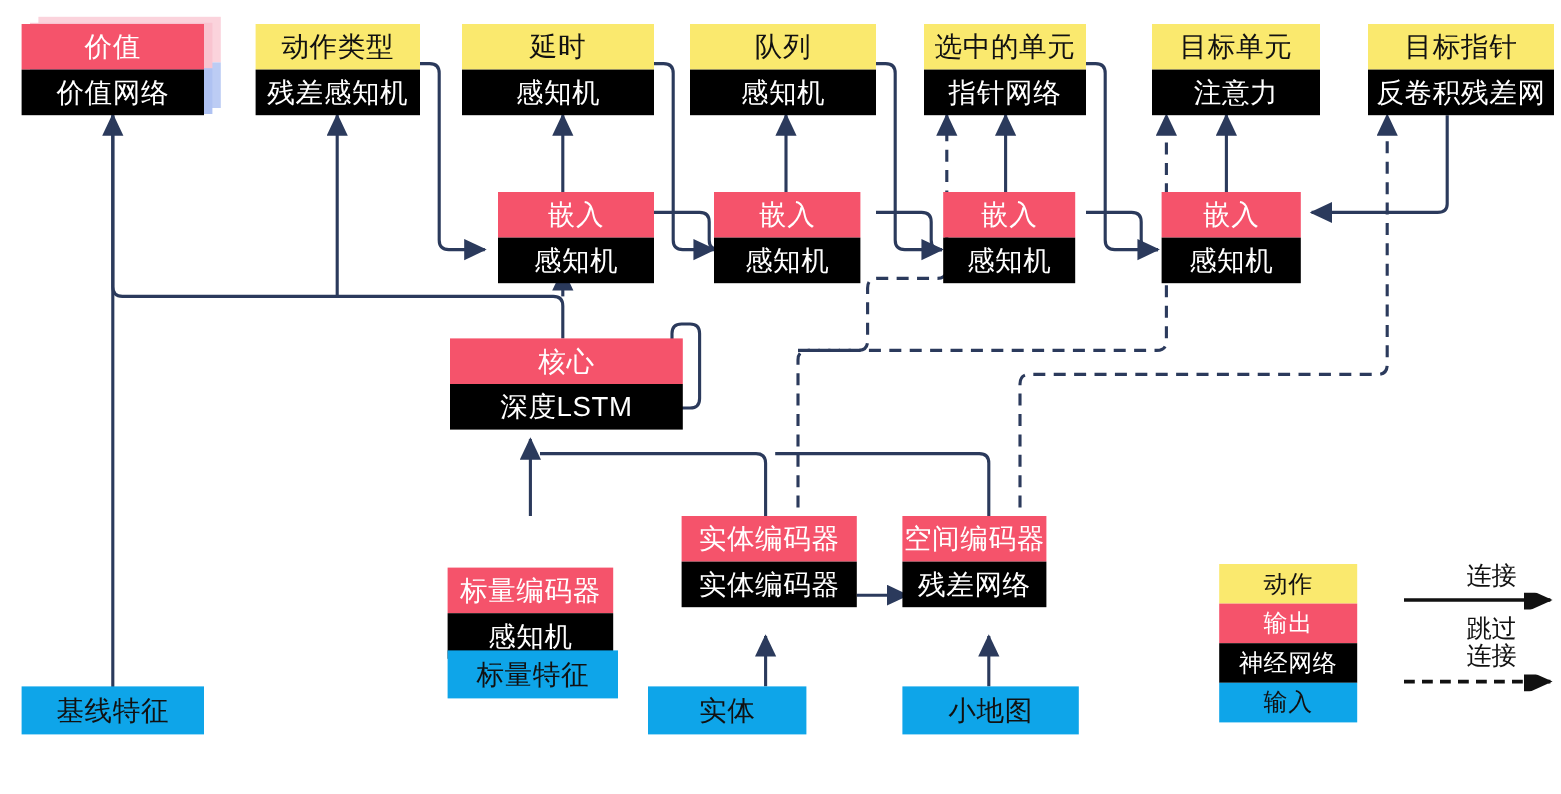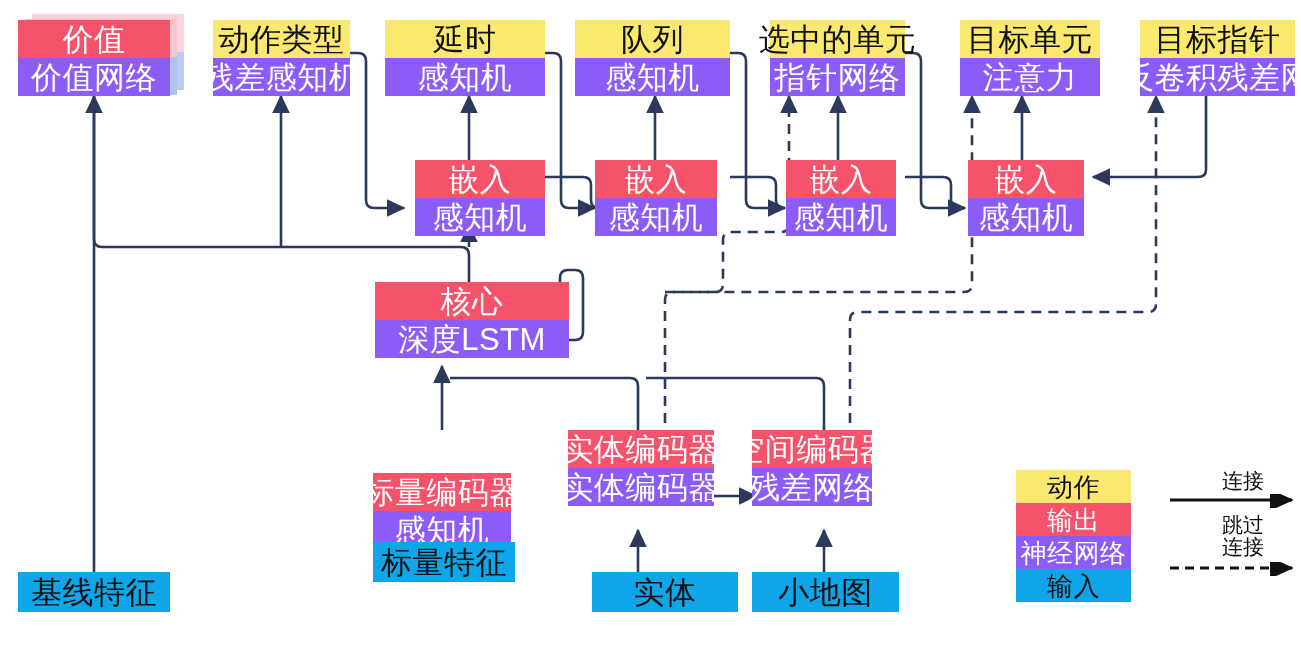--- a/index.html
+++ b/index.html
@@ -8,45 +8,45 @@
     font-family:"Liberation Sans","DejaVu Sans",sans-serif;
     width:1301px;height:662px;overflow:hidden;
   }
   #stage{position:relative;width:1301px;height:662px;background:#fff;}
 
   
   .node{position:absolute;box-sizing:border-box;}
   .band{
     box-sizing:border-box;width:100%;
     display:flex;align-items:center;justify-content:center;
-    font-size:31px;line-height:1;letter-spacing:0.5px;
+    font-size:23px;line-height:1;letter-spacing:0.5px;
     white-space:nowrap;
   }
   .band.yellow{background:#FAE96E;color:#111111;height:38px;}
   .band.red{background:#F5536B;color:#ffffff;height:38px;}
-  .band.blue{background:#8b5cf6;color:#ffffff;height:38px;}
+  .band.blue{background:#000000;color:#ffffff;height:38px;}
   .band.green{background:#0ea5e9;color:#111111;height:38px;}
   .node.inputnode .band.green{height:40px;}
 
   
   .stackshadow{position:absolute;z-index:0;}
   .stackshadow .s1{position:absolute;left:14px;top:-9px;width:152px;height:38px;background:#FBD3DC;}
   .stackshadow .s2{position:absolute;left:14px;top:29px;width:152px;height:38px;background:#BCCCF4;}
   .stackshadow .s3{position:absolute;left:7px;top:-4px;width:152px;height:38px;background:#F9C4D0;}
   .stackshadow .s4{position:absolute;left:7px;top:34px;width:152px;height:38px;background:#AFC2F2;}
 
   
   #edges{position:absolute;left:0;top:0;width:1301px;height:662px;z-index:1;pointer-events:none;}
   .lnk{fill:none;stroke:#2B3A5C;stroke-width:2.6;}
   .lnk.skip{stroke-dasharray:10 7;}
 
   
   #legend{position:absolute;z-index:3;}
   #legend .lbox{position:absolute;left:0;top:0;width:115px;}
-  #legend .lbox .band{font-size:26px;height:33px;}
+  #legend .lbox .band{font-size:20px;height:33px;}
   .legend-arrows{position:absolute;left:152px;top:0;width:150px;}
   .la-label{
     font-size:21px;color:#111;text-align:center;line-height:1.05;
     white-space:nowrap;
   }
   .la-line{position:relative;height:14px;margin:2px 0 6px 0;}
   .la-line svg{position:absolute;left:0;top:0;}
 </style>
 </head>
 <body>
@@ -188,21 +188,21 @@
     <div class="band red">空间编码器</div>
     <div class="band blue">残差网络</div>
   </div>
 
   <div class="node inputnode" style="left:18px;top:572px;width:152px;z-index:2;">
     <div class="band green">基线特征</div>
   </div>
   <div class="node inputnode" style="left:373px;top:542px;width:142px;z-index:2;">
     <div class="band green">标量特征</div>
   </div>
-  <div class="node inputnode" style="left:592px;top:572px;width:146px;z-index:2;">
+  <div class="node inputnode" style="left:540px;top:572px;width:132px;z-index:2;">
     <div class="band green">实体</div>
   </div>
   <div class="node inputnode" style="left:752px;top:572px;width:147px;z-index:2;border-radius:15px;">
     <div class="band green">小地图</div>
   </div>
 
   <div id="legend" style="left:1016px;top:470px;width:290px;height:140px;">
     <div class="lbox">
       <div class="band yellow">动作</div>
       <div class="band red">输出</div>

